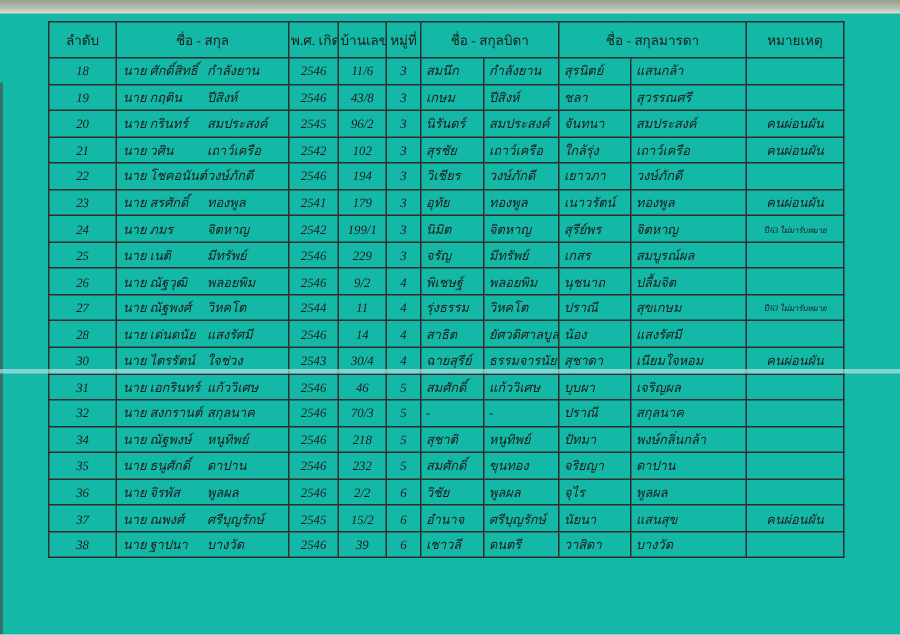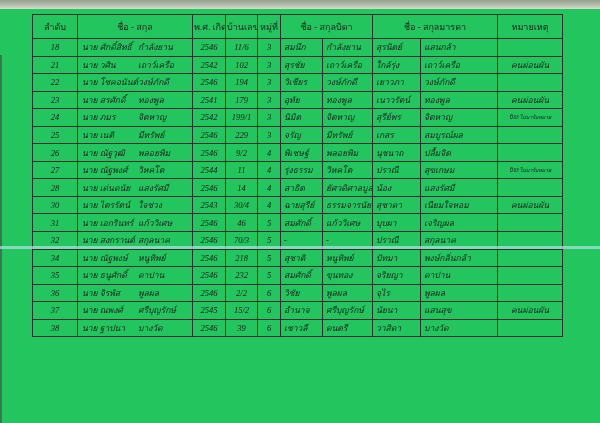--- a/index.html
+++ b/index.html
@@ -1,18 +1,18 @@
 <!DOCTYPE html>
 <html><head>
 <meta charset="utf-8">
 <style>
   html,body { margin:0; padding:0; background:#e8e8e8; }
   .screen {
     position:relative; width:600px; height:423px;
-    background:#22c55e; overflow:hidden;
+    background:#14b8a6; overflow:hidden;
     font-family:"Liberation Serif","DejaVu Serif",serif;
     color:#1c1c1c;
   }
   .top-strip {
     position:absolute; top:0; left:0; width:600px; height:9px;
     background:linear-gradient(180deg,#96a08f 0%,#b4bcab 55%,#d9dcd2 100%);
   }
   .left-scan-edge {
     position:absolute; top:55px; left:0; width:2px; height:368px;
     background:#4a4a4a; opacity:.65;
@@ -83,20 +83,44 @@
           <td class="c-year">2546</td>
           <td class="c-house">11/6</td>
           <td class="c-no">3</td>
           <td class="c-parent">สมนึก</td>
           <td class="c-parent">กำลังยาน</td>
           <td class="c-parent">สุรนิตย์</td>
           <td class="c-parent">แสนกล้า</td>
           <td class="c-remark"></td>
         </tr>
         <tr>
+          <td class="c-no">19</td>
+          <td class="c-name"><span>นาย กฤติน</span><span class="surname">ปีสิงห์</span></td>
+          <td class="c-year">2546</td>
+          <td class="c-house">43/8</td>
+          <td class="c-no">3</td>
+          <td class="c-parent">เกษม</td>
+          <td class="c-parent">ปีสิงห์</td>
+          <td class="c-parent">ชลา</td>
+          <td class="c-parent">สุวรรณศรี</td>
+          <td class="c-remark"></td>
+        </tr>
+        <tr>
+          <td class="c-no">20</td>
+          <td class="c-name"><span>นาย กรินทร์</span><span class="surname">สมประสงค์</span></td>
+          <td class="c-year">2545</td>
+          <td class="c-house">96/2</td>
+          <td class="c-no">3</td>
+          <td class="c-parent">นิรันดร์</td>
+          <td class="c-parent">สมประสงค์</td>
+          <td class="c-parent">จันทนา</td>
+          <td class="c-parent">สมประสงค์</td>
+          <td class="c-remark">คนผ่อนผัน</td>
+        </tr>
+        <tr>
           <td class="c-no">21</td>
           <td class="c-name"><span>นาย วศิน</span><span class="surname">เถาว์เครือ</span></td>
           <td class="c-year">2542</td>
           <td class="c-house">102</td>
           <td class="c-no">3</td>
           <td class="c-parent">สุรชัย</td>
           <td class="c-parent">เถาว์เครือ</td>
           <td class="c-parent">ใกล้รุ่ง</td>
           <td class="c-parent">เถาว์เครือ</td>
           <td class="c-remark">คนผ่อนผัน</td>

